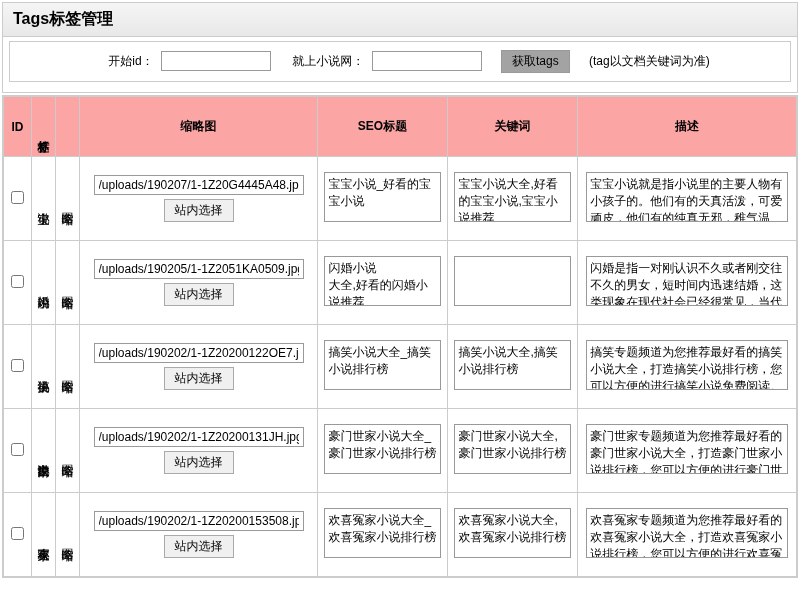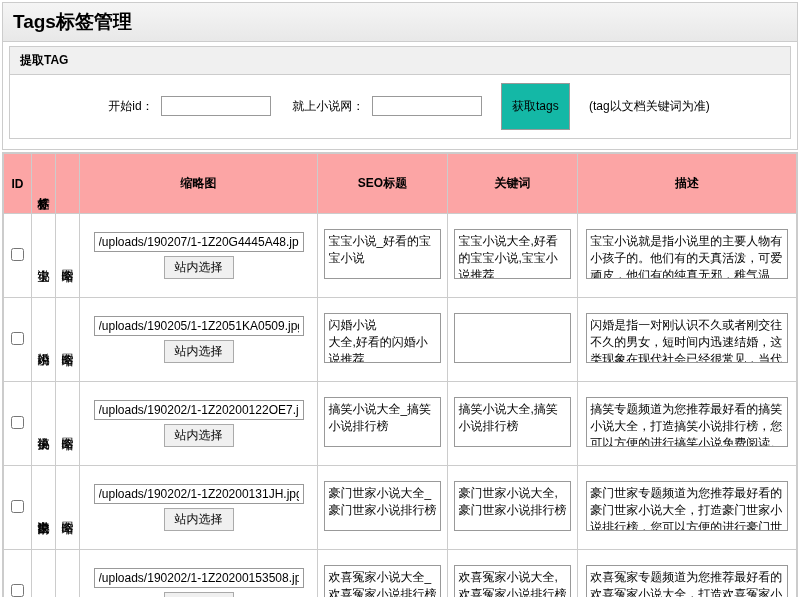--- a/index.html
+++ b/index.html
@@ -1,44 +1,43 @@
 <!DOCTYPE html>
 <html><head>
 <meta charset="utf-8">
 <style>
 * { box-sizing: border-box; margin: 0; padding: 0; }
 body { font-family: "SimSun", Arial, sans-serif; font-size: 12px; background: #fff; color: #000; }
 .panel { border: 1px solid #ccc; margin: 2px; }
-.panel-header { background: linear-gradient(#f5f5f5, #e8e8e8); padding: 6px 10px; font-weight: bold; border-bottom: 1px solid #ccc; font-size: 19px; }
+.panel-header { background: linear-gradient(#f5f5f5, #e8e8e8); padding: 6px 10px; font-weight: bold; border-bottom: 1px solid #ccc; font-size: 16px; }
 .sub-panel { border: 1px solid #ccc; margin: 4px 6px 10px 6px; }
 .sub-header { background: #f0f0f0; padding: 5px 10px; font-weight: bold; border-bottom: 1px solid #ccc; }
 .form-row { padding: 8px; text-align: center; }
 .form-row label { margin: 0 4px 12px 18px; }
 .form-row input[type=text] { border: 1px solid #999; height: 20px; padding: 2px 4px; width: 110px; font-size: 12px; }
-.btn { background: #14b8a6; border: 1px solid #999; padding: 14px 10px; font-size: 12px; cursor: pointer; margin-left: 16px; }
+.btn { background: #a3a3a3; border: 1px solid #999; padding: 2px 10px; font-size: 12px; cursor: pointer; margin-left: 16px; }
 .hint { margin-left: 16px; }
 table { border-collapse: collapse; width: 100%; table-layout: fixed; }
 th, td { border: 1px solid #ccc; padding: 6px 4px; text-align: center; vertical-align: middle; font-size: 12px; }
 th { background: #fca5a5; font-weight: bold; height: 60px; }
 td { height: 84px; }
 .vtext { writing-mode: vertical-rl; text-orientation: upright; display: inline-block; line-height: 14px; }
 textarea { width: 96%; height: 50px; font-size: 12px; font-family: inherit; border: 1px solid #999; padding: 3px; resize: none; overflow-y: scroll; }
 .thumb-path { border: 1px solid #999; width: 210px; height: 20px; padding: 2px 4px; font-size: 12px; display: inline-block; text-align: left; }
 .pick-btn { background: #f0f0f0; border: 1px solid #aaa; padding: 2px 10px; font-size: 12px; cursor: pointer; margin-top: 4px; display: inline-block; }
 .thumb-cell { text-align: center; }
 input[type=checkbox] { margin: 0; }
 </style>
 </head>
 <body>
 
 <div class="panel">
   <div class="panel-header">Tags标签管理</div>
 
   <div class="sub-panel">
-    <div class="sub-header">提取TAG</div>
     <div class="form-row">
       <label>开始id：</label>
       <input type="text" style="">
       <label>就上小说网：</label>
       <input type="text" style="">
       <button class="btn">获取tags</button>
       <span class="hint">(tag以文档关键词为准)</span>
     </div>
   </div>
 </div>

